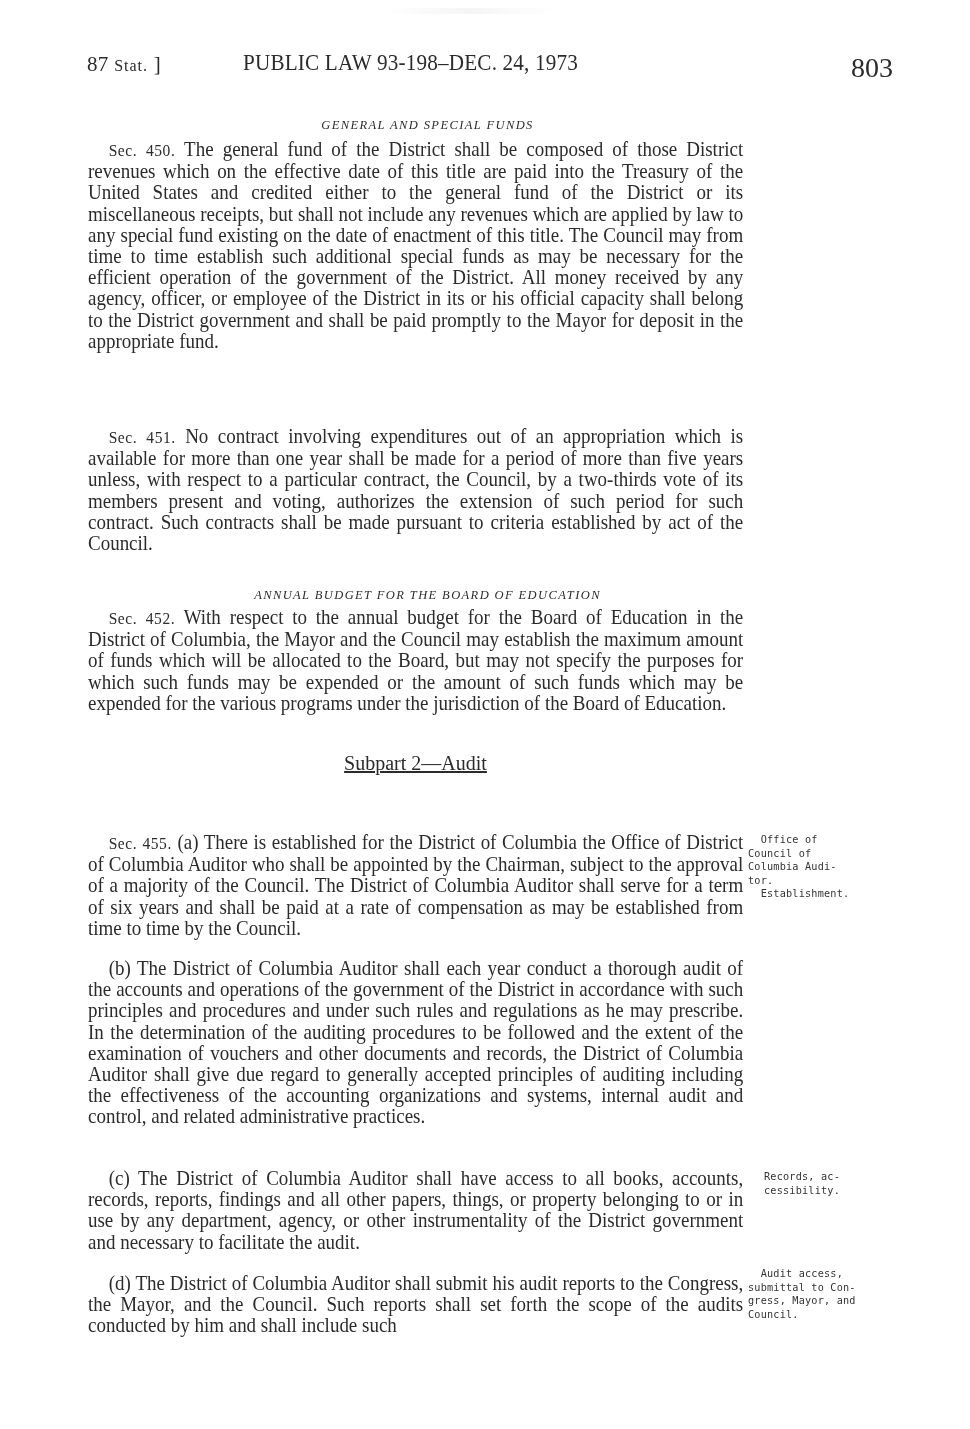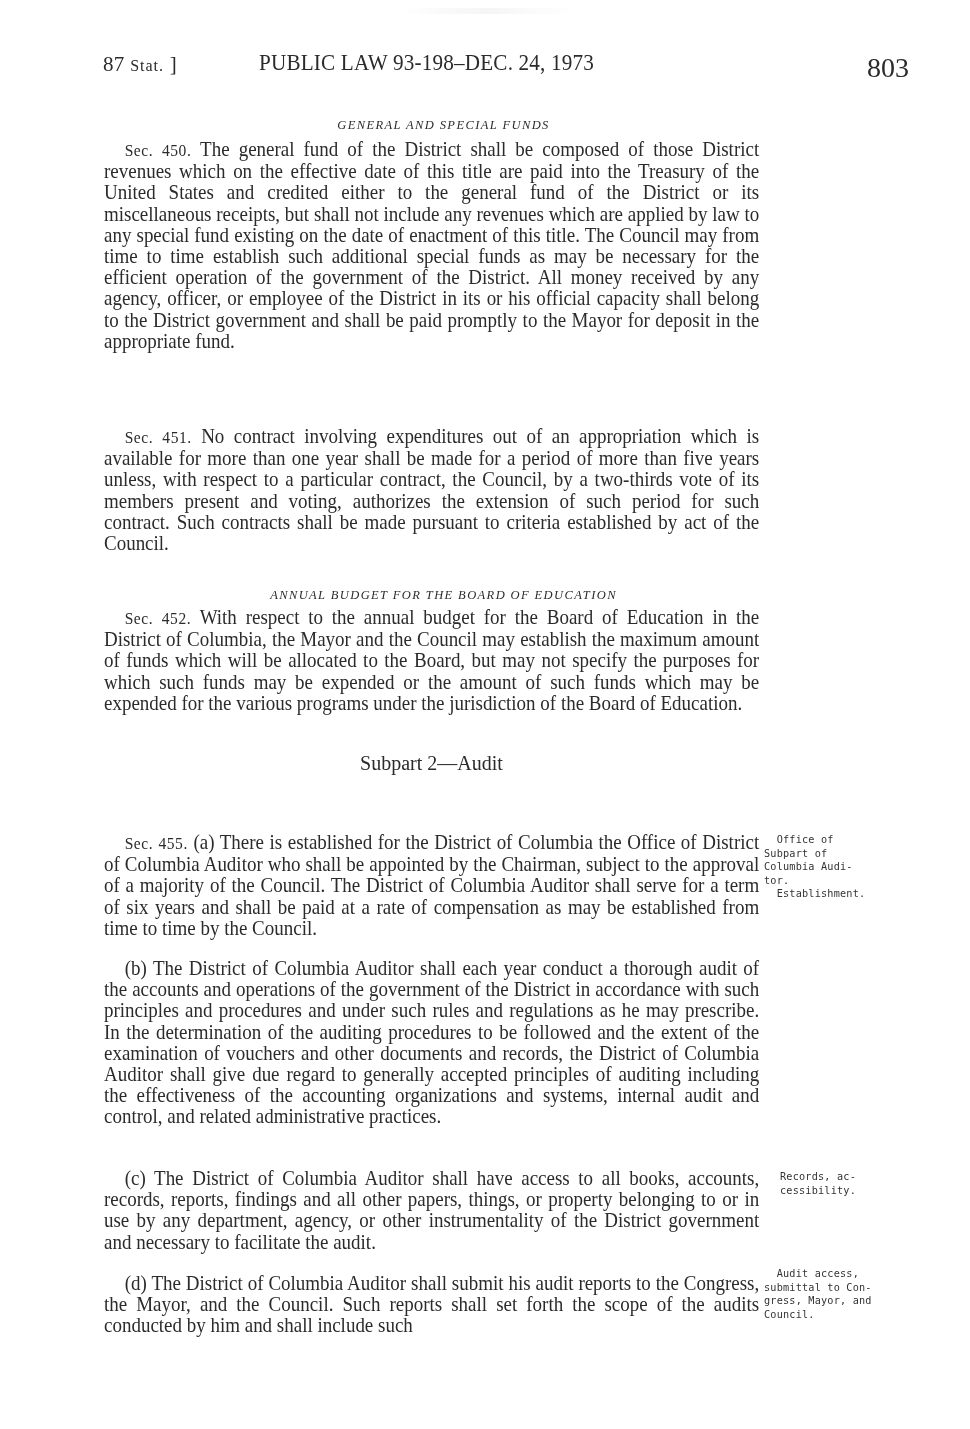--- a/index.html
+++ b/index.html
@@ -4,21 +4,21 @@
   <style>
     html, body { margin: 0; padding: 0; background: #ffffff; }
     body {
       width: 970px;
       height: 1429px;
       position: relative;
       overflow: hidden;
       color: #2b2b2b;
       font-family: "Liberation Serif", "DejaVu Serif", serif;
     }
-    .page { position: absolute; left: 16px; top: 0; width: 882px; height: 1429px; }
+    .page { position: absolute; left: 0; top: 0; width: 882px; height: 1429px; }
 
     
     .running-head { position: absolute; top: 52px; left: 0; width: 970px; height: 34px; }
     .rh-stat { position: absolute; left: 87px; top: 0; font-size: 21px; letter-spacing: 0.3px; }
     .rh-stat .sc { font-size: 16px; letter-spacing: 1px; }
     .rh-title { position: absolute; left: 243px; top: -2px; font-size: 23px; letter-spacing: 0.2px; transform: scaleX(0.92); transform-origin: left top; }
     .rh-page { position: absolute; left: 851px; top: 0; font-size: 28px; }
     .caption {
       text-align: center;
       font-size: 12.5px;
@@ -32,21 +32,21 @@
       line-height: 21.2px;
       text-align: justify;
       margin: 0;
       text-indent: 22px;
       transform: scaleX(0.94);
       transform-origin: left top;
       width: 697px;
     }
     .para .sec { font-size: 16.5px; letter-spacing: 0.6px; }
 
-    .subpart { text-align: center; font-size: 20px; margin: 0; }
+    .subpart { text-align: center; font-size: 20px; margin: 0; text-decoration: underline; }
 
     
     .note {
       position: absolute;
       left: 748px;
       font-family: "DejaVu Sans Mono", "Liberation Mono", monospace;
       font-size: 10.2px;
       line-height: 13.5px;
       color: #333;
       white-space: pre;
@@ -95,21 +95,21 @@
 
   <p class="para" style="position:absolute;left:88px;top:832px;">
     <span class="sec">Sec. 455.</span>
     <span>(a) There is established for the District of Columbia the Office of District of Columbia Auditor who shall be appointed by the Chairman, subject to the approval of a majority of the Council. The District of Columbia Auditor shall serve for a term of six years and shall be paid at a rate of compensation as may be established from time to time by the Council.</span>
   </p>
   <p class="para" style="position:absolute;left:88px;top:958px;">(b) The District of Columbia Auditor shall each year conduct a thorough audit of the accounts and operations of the government of the District in accordance with such principles and procedures and under such rules and regulations as he may prescribe. In the determination of the auditing procedures to be followed and the extent of the examination of vouchers and other documents and records, the District of Columbia Auditor shall give due regard to generally accepted principles of auditing including the effectiveness of the accounting organizations and systems, internal audit and control, and related administrative practices.</p>
   <p class="para" style="position:absolute;left:88px;top:1168px;">(c) The District of Columbia Auditor shall have access to all books, accounts, records, reports, findings and all other papers, things, or property belonging to or in use by any department, agency, or other instrumentality of the District government and necessary to facilitate the audit.</p>
   <p class="para" style="position:absolute;left:88px;top:1273px;">(d) The District of Columbia Auditor shall submit his audit reports to the Congress, the Mayor, and the Council. Such reports shall set forth the scope of the audits conducted by him and shall include such</p>
 
   <div class="note" style="top:833px;">  Office of
-Subpart of
+Council of
 Columbia Audi-
 tor.
   Establishment.</div>
   <div class="note" style="top:1170px;margin-left:16px;">Records, ac-
 cessibility.</div>
   <div class="note" style="top:1267px;">  Audit access,
 submittal to Con-
 gress, Mayor, and
 Council.</div>
 </div>

